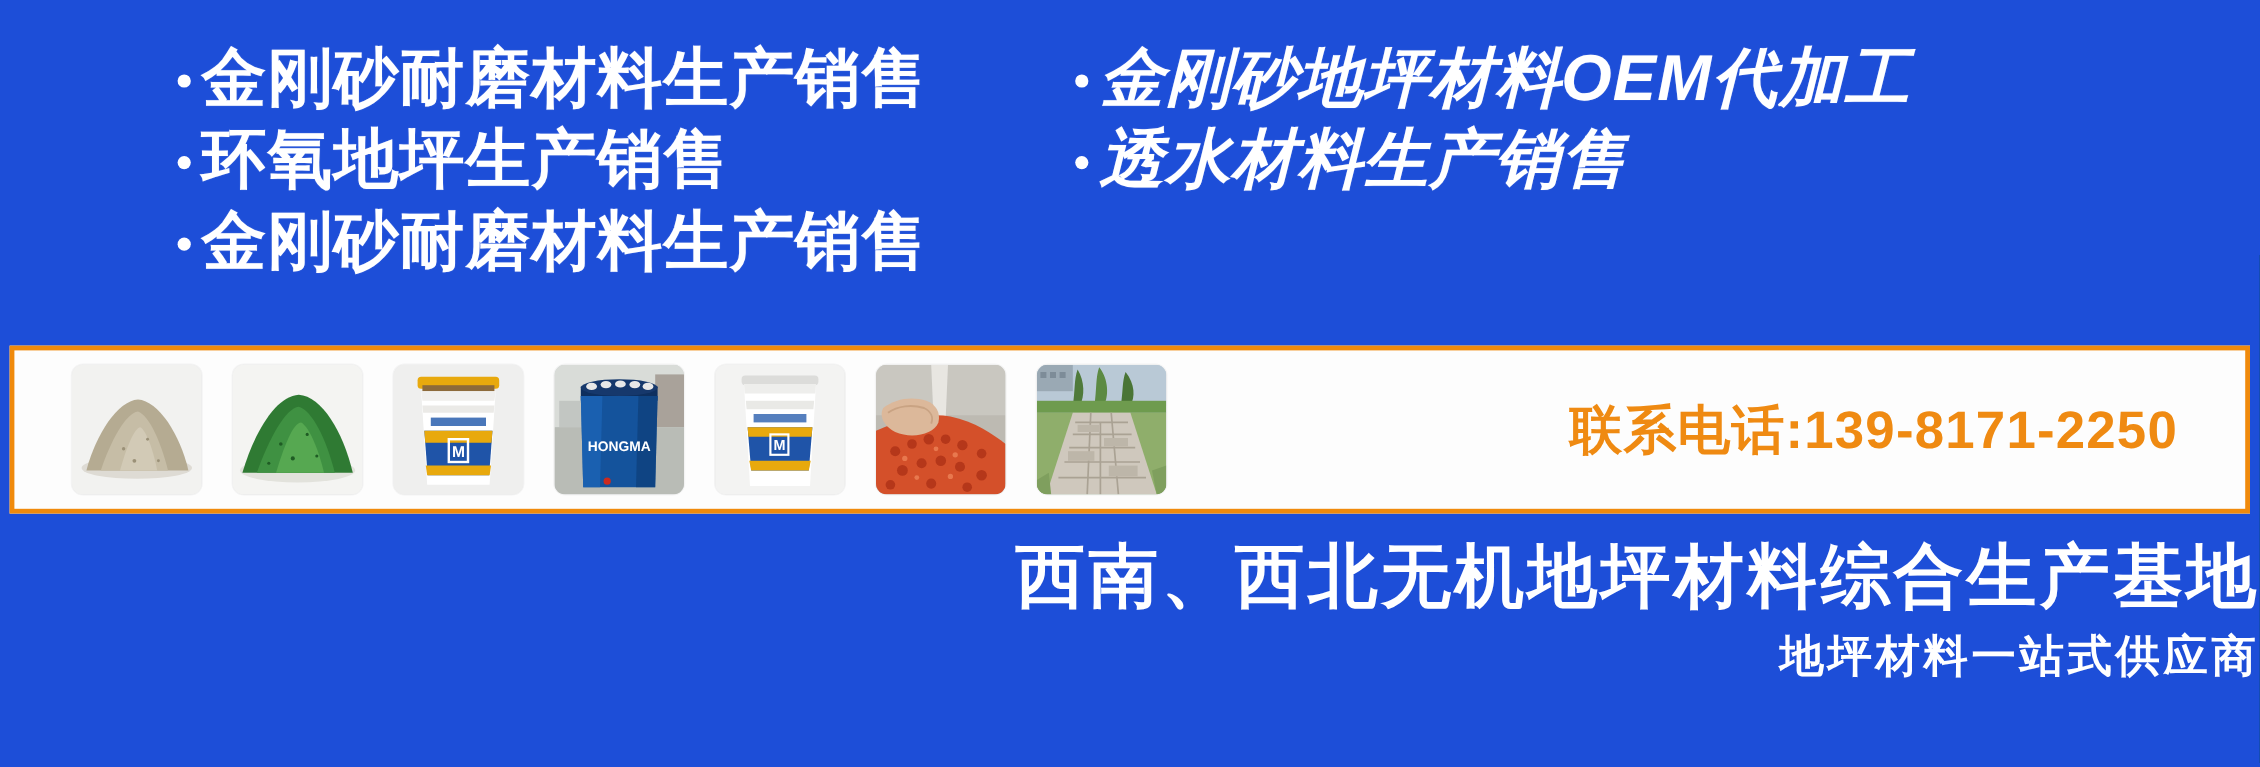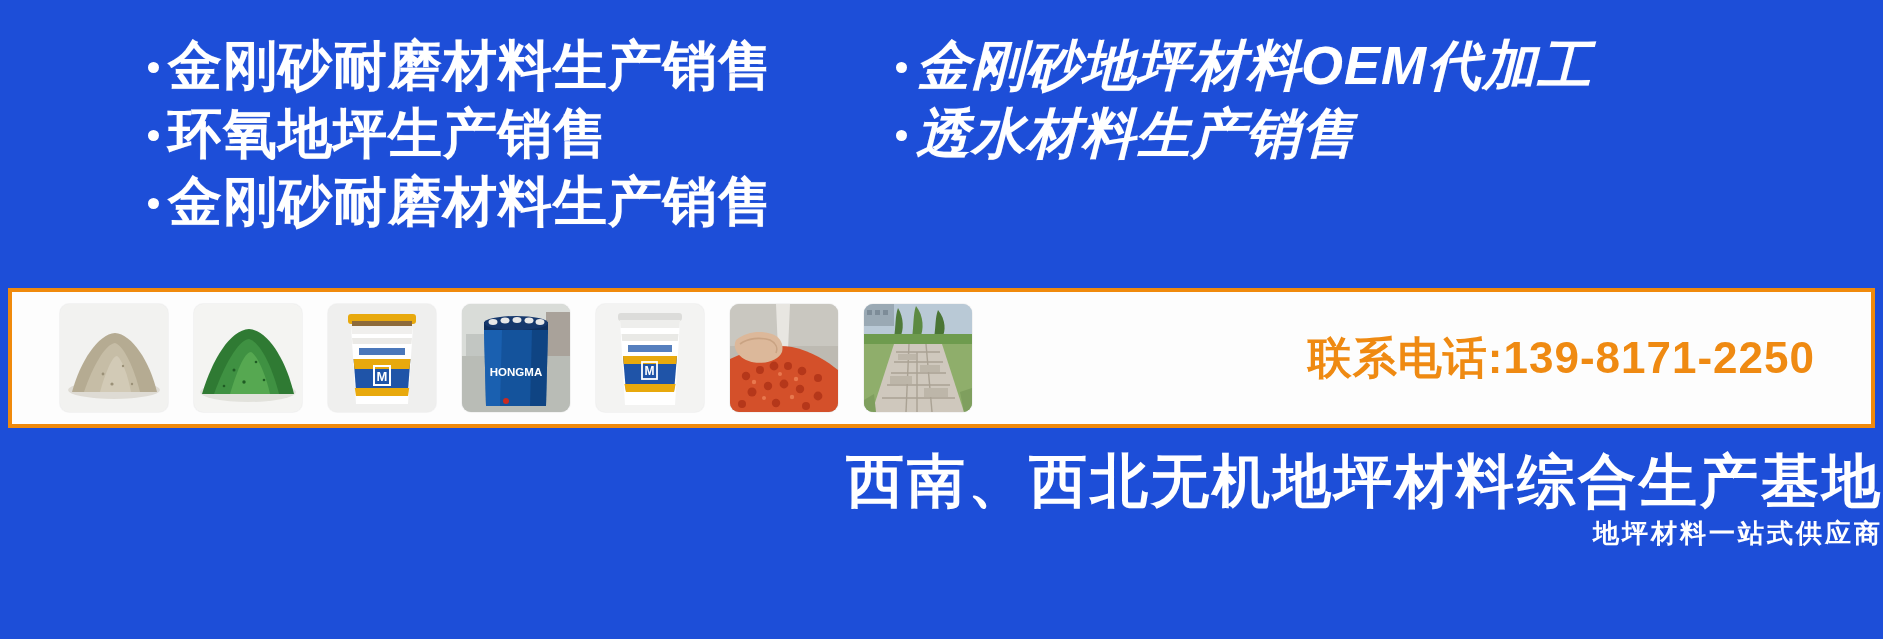--- a/index.html
+++ b/index.html
@@ -108,25 +108,25 @@
     color:#ffffff;
     font-weight:bold;
     font-size:58px;
     line-height:66px;
     letter-spacing:3px;
     white-space:nowrap;
   }
   .subtitle{
     color:#ffffff;
     font-weight:bold;
-    font-size:26px;
+    font-size:37px;
     line-height:38px;
     letter-spacing:3px;
     white-space:nowrap;
-    margin-top:0;
+    margin-top:14px;
   }
 </style>
 </head>
 <body>
 
 <div id="banner">
 
   <div class="bullets-area">
 
     <div class="bullet-col left">

